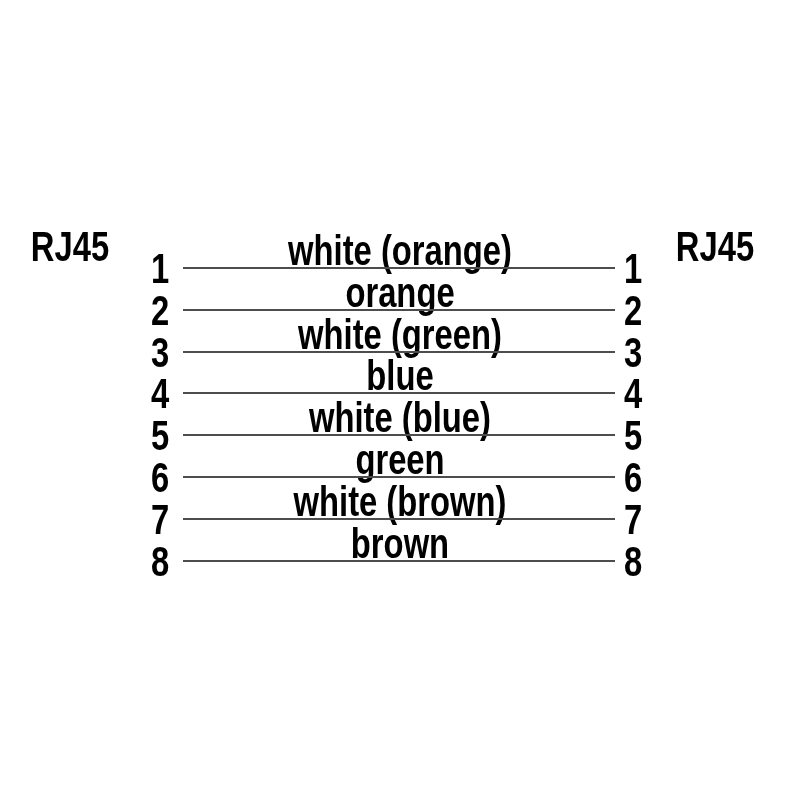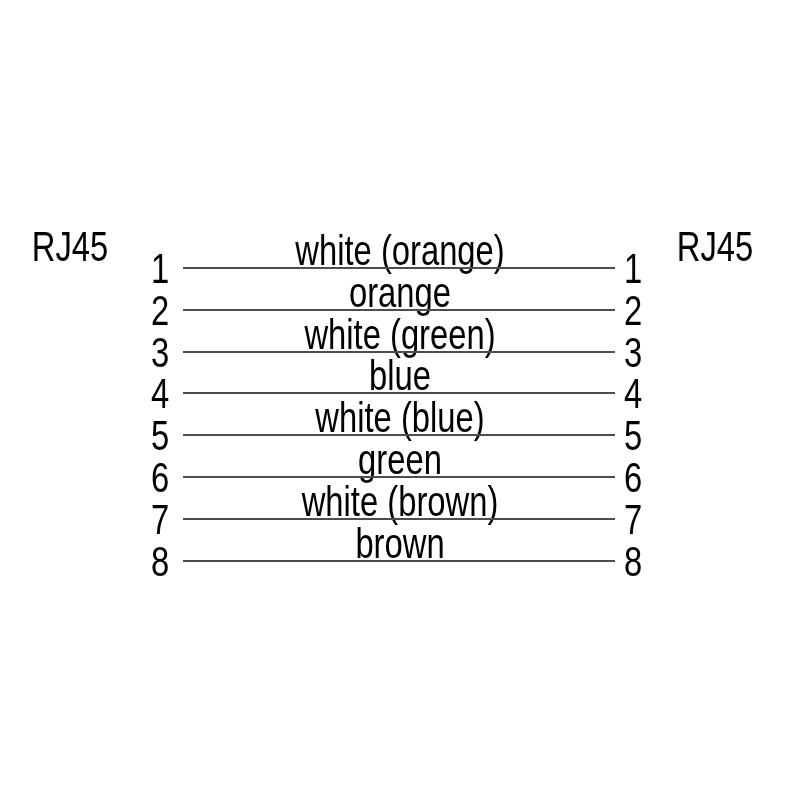--- a/index.html
+++ b/index.html
@@ -12,20 +12,21 @@
     background: var(--color-background, #ffffff);
     font-family: "Liberation Sans", sans-serif;
     color: var(--color-text, #000000);
     overflow: hidden;
   }
   #canvas {
     position: relative;
     width: 800px;
     height: 612px;
     background: var(--color-background, #ffffff);
+    font-weight: bold;
   }
   
   .connector {
     position: absolute;
     top: 226px;
     width: 120px;
     text-align: center;
     font-size: 42px;
     line-height: 42px;
     white-space: nowrap;

